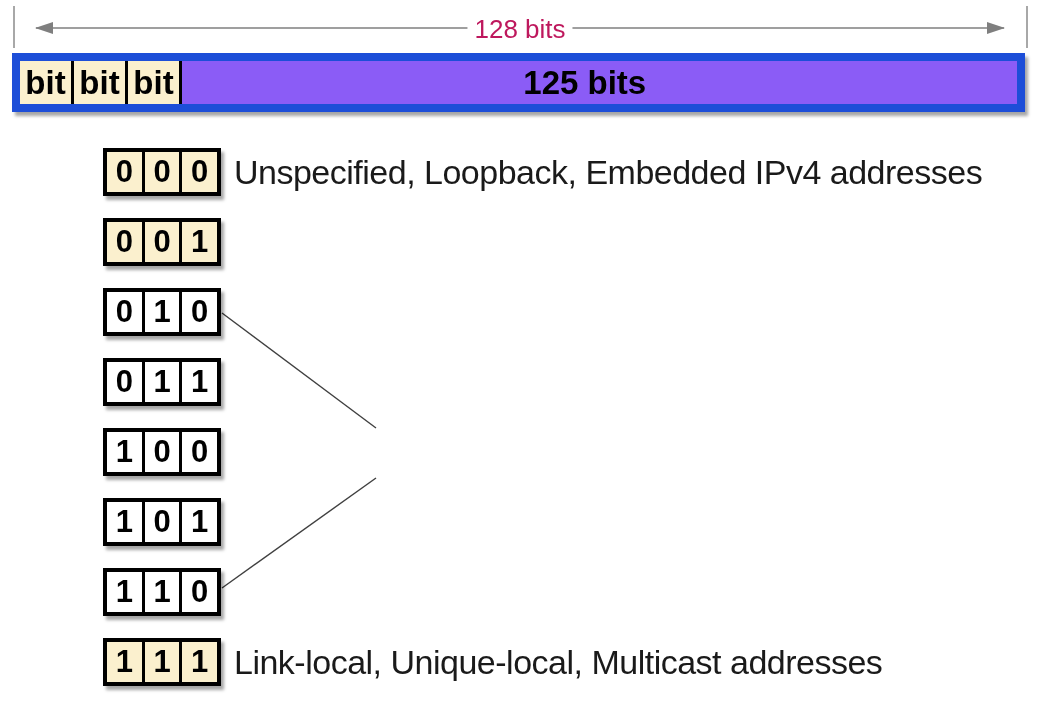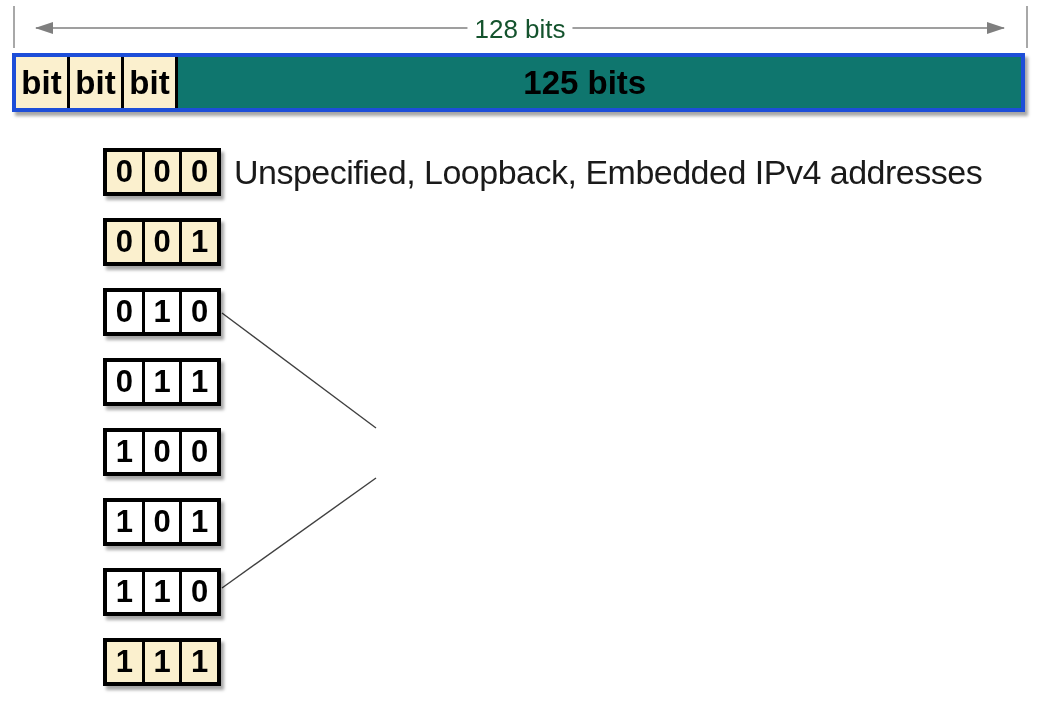--- a/index.html
+++ b/index.html
@@ -7,36 +7,36 @@
     position:relative; width:1059px; height:712px; background:#ffffff;
     font-family:"Liberation Sans", sans-serif; overflow:hidden;
   }
   .lines-layer {
     position:absolute; left:0; top:0; width:1059px; height:712px;
     z-index:1; pointer-events:none;
   }
   
   .span-label {
     position:absolute; left:520px; top:29px; transform:translate(-50%,-50%);
-    background:#ffffff; padding:0 7px; font-size:26px; color:#14532d;
+    background:#ffffff; padding:0 7px; font-size:26px; color:#be185d;
     z-index:2; white-space:nowrap;
   }
   
   .prefix-bar {
     position:absolute; left:12px; top:53px; width:1013px; height:59px;
-    display:flex; box-sizing:border-box; border:4px solid #1d4ed8;
+    display:flex; box-sizing:border-box; border:8px solid #1d4ed8;
     background:#e9f0df; box-shadow:3px 4px 3px rgba(0,0,0,0.35); z-index:2;
   }
   .bar-bit-cell {
     width:54px; flex:0 0 54px; box-sizing:border-box; border-right:3px solid #000;
     background:#fbf0ce; display:flex; align-items:center; justify-content:center;
     font-size:33px; font-weight:700; color:#000;
   }
   .bar-body {
-    flex:1 1 auto; position:relative; background:#0f766e;
+    flex:1 1 auto; position:relative; background:#8b5cf6;
   }
   .bar-body-label {
     position:absolute; left:50%; top:50%; transform:translate(-62%,-50%);
     font-size:33px; font-weight:700; color:#000; white-space:nowrap;
   }
   
   .bit-row {
     position:absolute; left:103px; width:118px; height:48px;
     display:flex; box-sizing:border-box; border:4px solid #000;
     background:#ffffff; box-shadow:3px 4px 3px rgba(0,0,0,0.35); z-index:2;
@@ -131,15 +131,16 @@
     <div class="bit-cell">1</div>
     <div class="bit-cell">1</div>
     <div class="bit-cell">0</div>
   </div>
 
   <div class="bit-row hl" style="top:638px">
     <div class="bit-cell">1</div>
     <div class="bit-cell">1</div>
     <div class="bit-cell">1</div>
   </div>
+  <div class="row-label" style="top:638px">Link-local, Unique-local, Multicast addresses</div>
 
 
 </div>
 
 </body></html>

